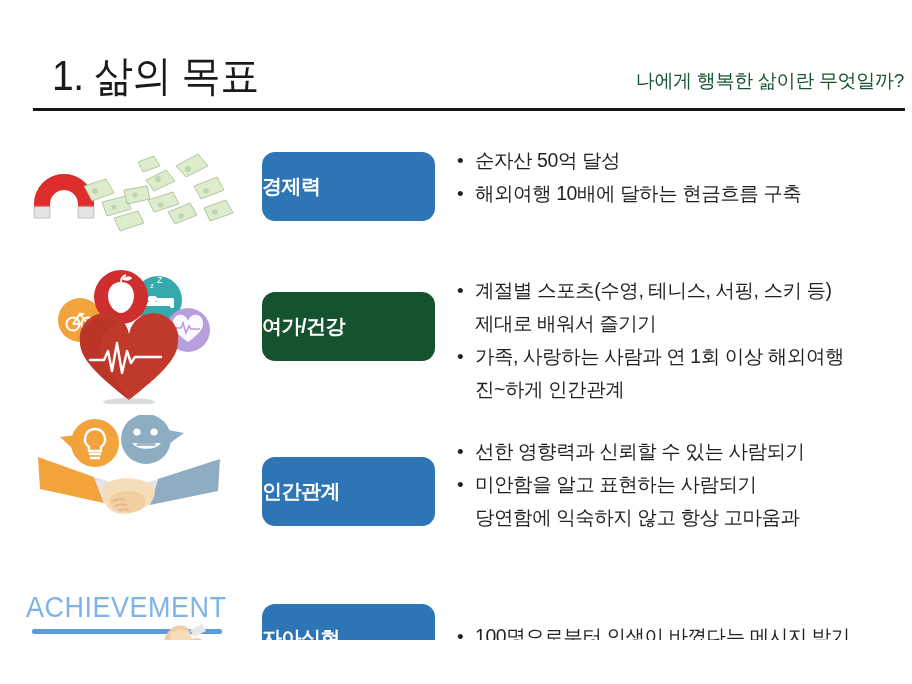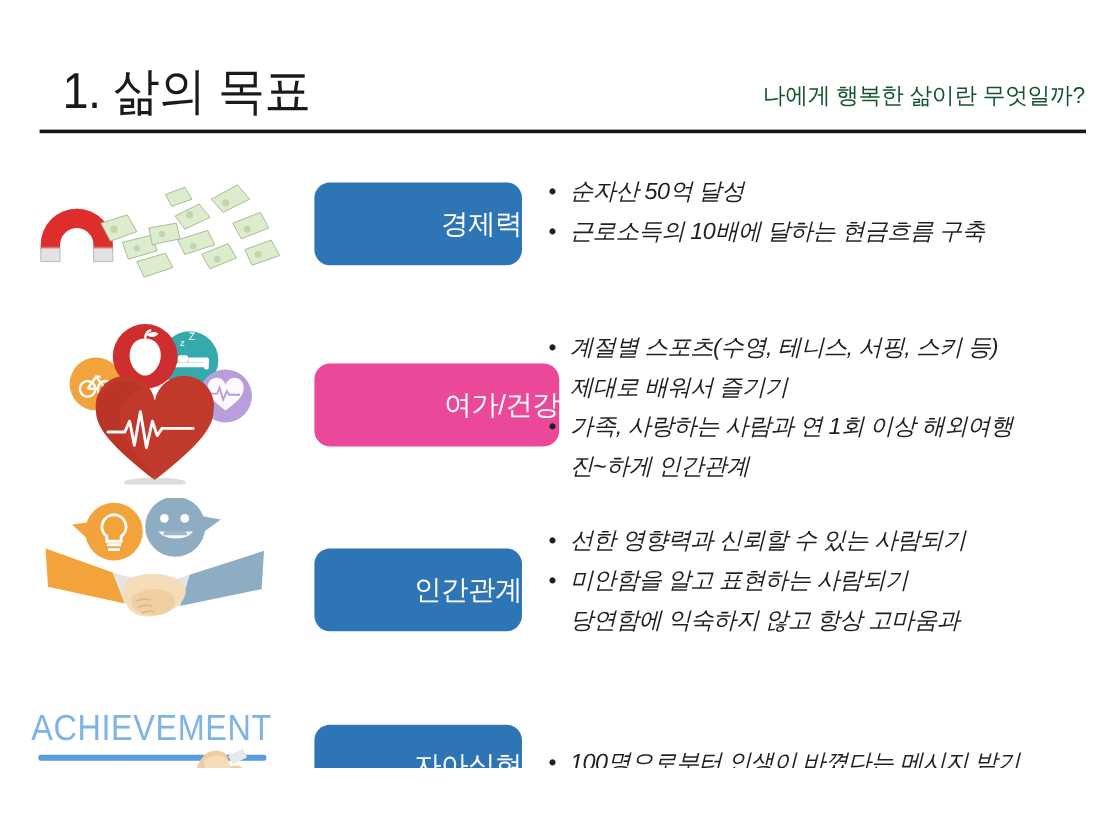--- a/index.html
+++ b/index.html
@@ -69,25 +69,25 @@
     background: #ffffff;
   }
   .label-box {
     position: absolute;
     left: 262px;
     width: 173px;
     height: 69px;
     border-radius: 13px;
     display: flex;
     align-items: center;
-    justify-content: flex-end;
+    justify-content: flex-start;
     color: #ffffff;
-    font-size: 23px;
+    font-size: 20px;
     letter-spacing: -0.5px;
-    font-weight: 400;
+    font-weight: 700;
   }
   .bullets {
     position: absolute;
     left: 455px;
     width: 452px;
   }
   .bullet {
     position: relative;
     padding-left: 20px;
     font-size: 19.5px;
@@ -98,21 +98,20 @@
   .bullet .dot {
     position: absolute;
     left: 2px;
     top: 0;
     font-size: 19px;
     line-height: 33px;
     color: #231f20;
   }
   .bullet .cont {
     display: block;
-    font-style: italic;
   }
 
   
   .art { position: absolute; left: 0; top: 0; }
 
   
   .ach-word {
     position: absolute;
     left: 12px;
     top: 6px;
@@ -188,21 +187,21 @@
       <span>경제력</span>
     </div>
 
     <div class="bullets" id="bullets-0" style="top:14px;">
       <div class="bullet">
         <span class="dot">•</span>
         <span class="cont">순자산 50억 달성</span>
       </div>
       <div class="bullet">
         <span class="dot">•</span>
-        <span class="cont">근로소득의 10배에 달하는 현금흐름 구축</span>
+        <span class="cont">해외여행 10배에 달하는 현금흐름 구축</span>
       </div>
     </div>
   </div>
 
   <div class="row" id="row-1" style="top:252px;height:158px;">
 
     <div class="thumb" id="thumb-1" style="top:0px;width:222px;height:152px;">
       <svg class="art" width="222" height="152" viewBox="0 0 222 152">
 
         <circle cx="62" cy="68" r="22" fill="#f2a33c"></circle>
@@ -234,21 +233,21 @@
 
         <path d="M111 148 C78 122 62 106 62 90 a24 24 0 0 1 49 -8 a24 24 0 0 1 49 8 c0 16 -16 32 -49 58 z" fill="#c0392b"></path>
         <path d="M111 148 C78 122 62 106 62 90 a24 24 0 0 1 24 -24 c5 0 10 2 14 5 c-14 6 -22 20 -16 36 c5 14 18 27 27 41 z" fill="#b53124" opacity="0.55"></path>
 
         <path d="M72 108 h14 l4 -9 l4 20 l5 -28 l5 30 l5 -22 l4 12 l4 -6 h26" stroke="#ffffff" stroke-width="2.4" fill="none" stroke-linejoin="round" stroke-linecap="round"></path>
 
         <ellipse cx="111" cy="150" rx="26" ry="4" fill="#9b9b9b" opacity="0.35"></ellipse>
       </svg>
     </div>
 
-    <div class="label-box" id="label-1" style="top:51px;background:#ec4899;padding-left:31px;">
+    <div class="label-box" id="label-1" style="top:40px;background:#14532d;">
       <span>여가/건강</span>
     </div>
 
     <div class="bullets" id="bullets-1" style="top:22px;">
       <div class="bullet">
         <span class="dot">•</span>
         <span class="cont">계절별 스포츠(수영, 테니스, 서핑, 스키 등)</span>
         <span class="cont">제대로 배워서 즐기기</span>
       </div>
       <div class="bullet">

